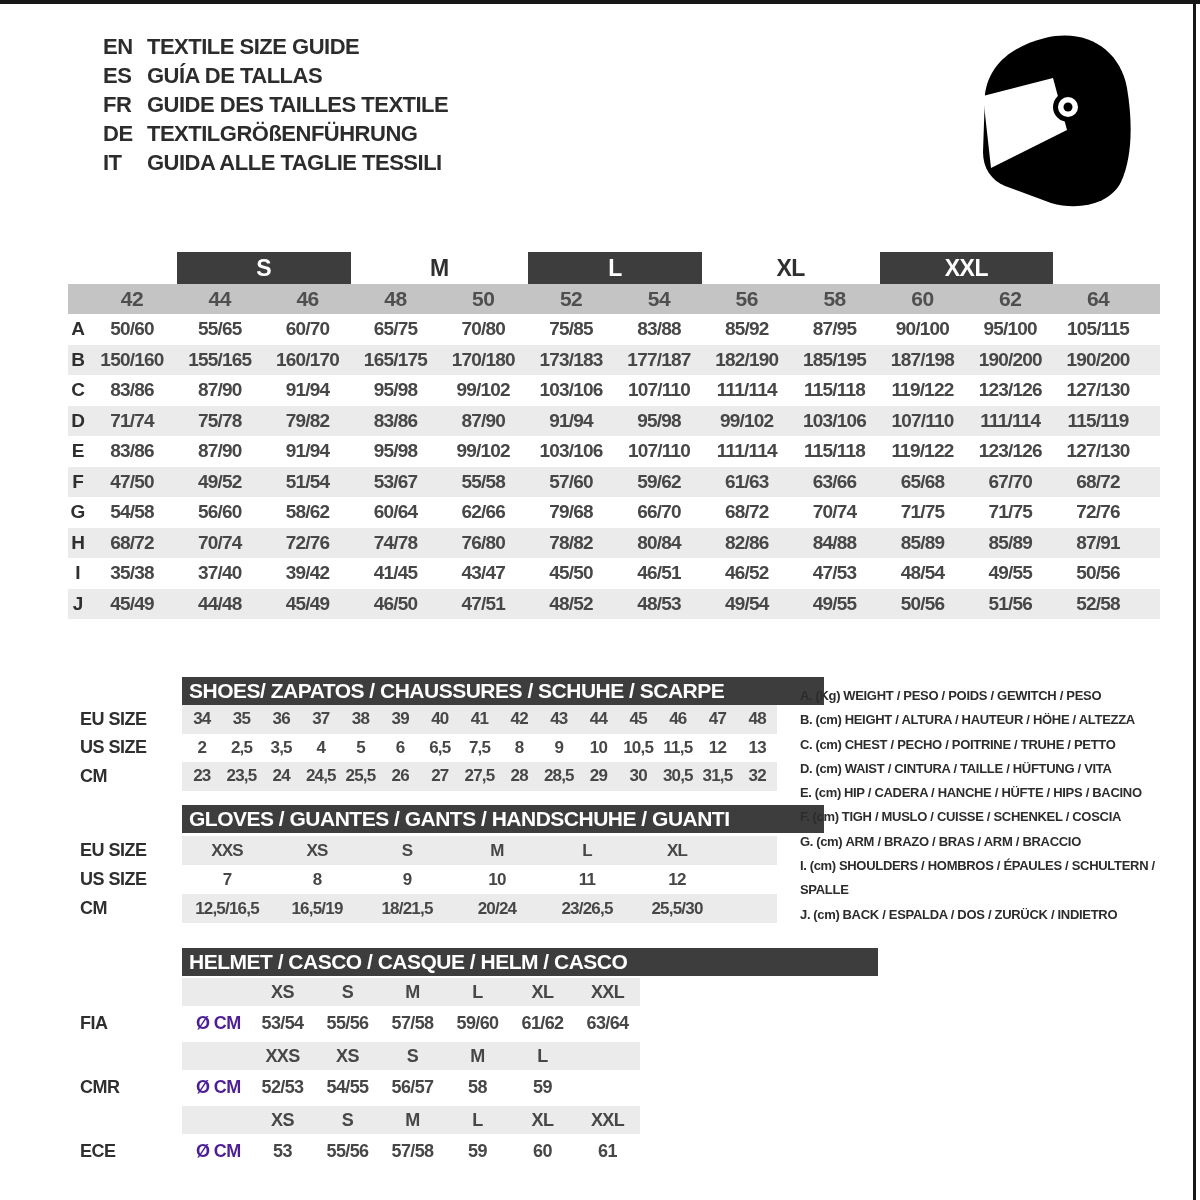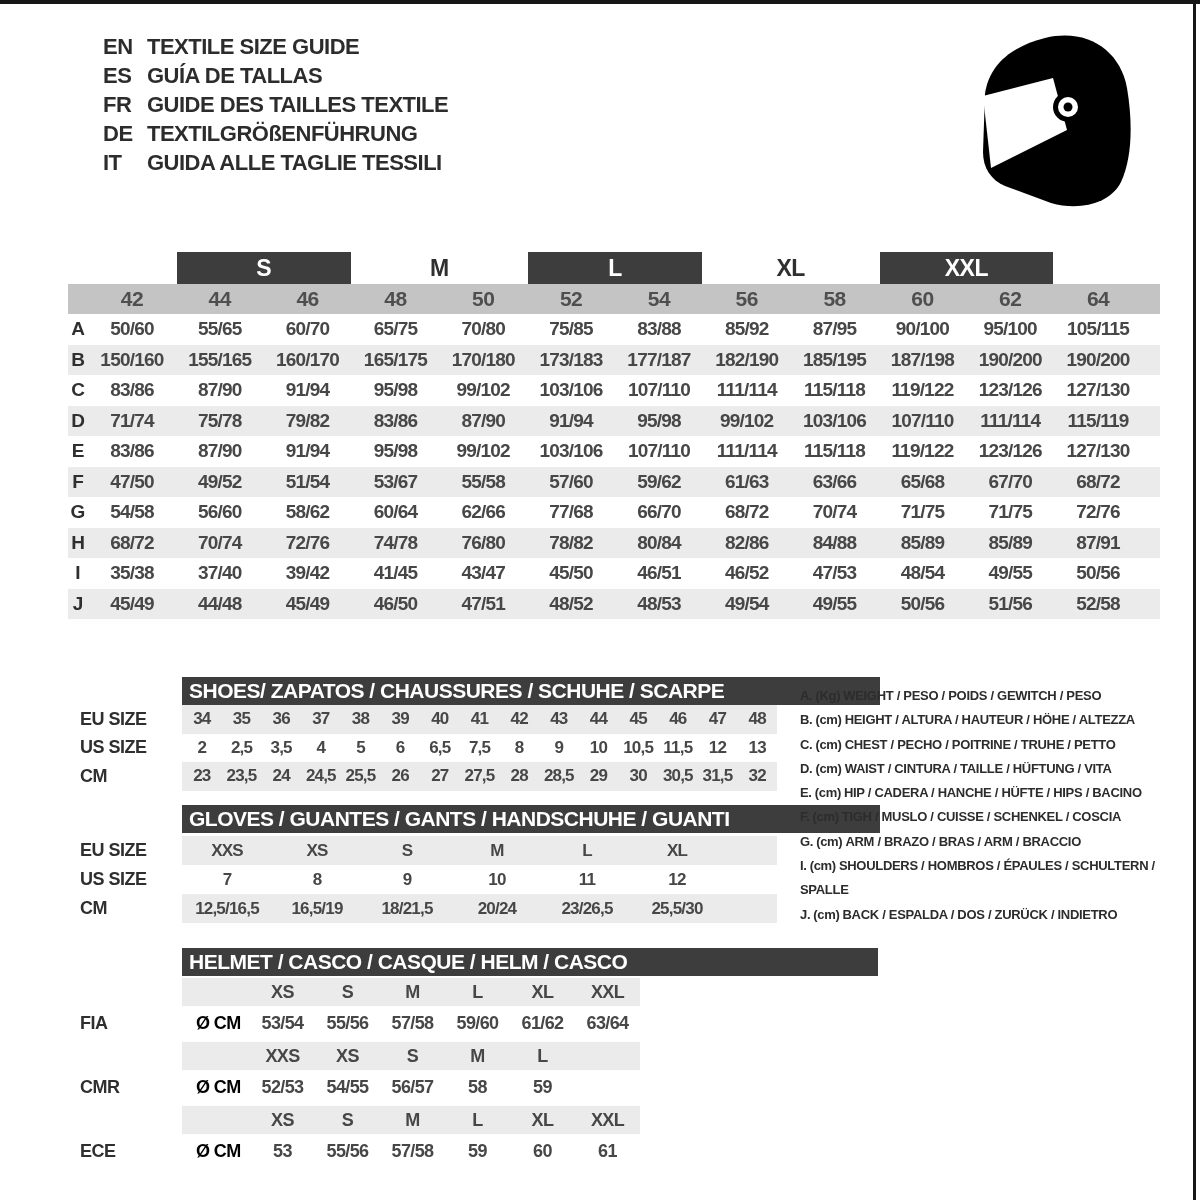--- a/index.html
+++ b/index.html
@@ -27,41 +27,41 @@
   .band-cell { text-align:center; font-weight:700; font-size:21px; color:#4f4f4f; letter-spacing:-0.5px; }
   .data-row { height:30.5px; align-items:center; }
   .data-row.striped { background:#ebebeb; }
   .row-letter { text-align:center; font-weight:700; font-size:19px; color:#2f2f2f; }
   .data-cell { text-align:center; font-weight:700; font-size:19px; color:#474747; letter-spacing:-0.8px; }
 
   
   .subtable { position:absolute; left:68px; width:780px; }
   .shoes { top:677px; }
   .gloves { top:805px; }
-  .sub-title { margin-left:114px; width:698px; height:28px; background:#3d3d3d; color:#fff; font-weight:700; font-size:21px; display:flex; align-items:center; padding-left:7px; letter-spacing:-0.5px; }
+  .sub-title { margin-left:114px; width:642px; height:28px; background:#3d3d3d; color:#fff; font-weight:700; font-size:21px; display:flex; align-items:center; padding-left:7px; letter-spacing:-0.5px; }
   .gloves .sub-title { margin-bottom:3px; }
   .sub-row { display:flex; height:28.6px; }
   .gloves .sub-row { height:29px; }
   .sub-label { width:114px; flex:0 0 114px; padding-left:12px; display:flex; align-items:center; font-weight:700; font-size:18px; color:#2f2f2f; letter-spacing:-0.5px; }
   .sub-values { width:595px; display:grid; }
   .cols15 { grid-template-columns:repeat(15,1fr); }
   .cols6 { grid-template-columns:repeat(6,90px); }
   .sub-values.shaded { background:#ebebeb; }
   .sub-cell { display:flex; align-items:center; justify-content:center; font-weight:700; font-size:17px; color:#474747; letter-spacing:-0.8px; }
 
   
   .helmet-section { position:absolute; left:68px; top:948px; width:790px; }
   .helmet-section .sub-title { width:696px; }
   .helm-row { display:flex; }
   .sizes-row { height:28px; margin-top:2px; }
   .values-row { height:34px; }
   .helm-values { width:458px; display:grid; grid-template-columns:68px repeat(6,65px); }
   .helm-values.shaded { background:#ebebeb; }
   .helm-cell { display:flex; align-items:center; justify-content:center; font-weight:700; font-size:18px; color:#474747; letter-spacing:-0.6px; }
-  .helm-cell.unit { justify-content:flex-start; padding-left:14px; color:#000000; }
+  .helm-cell.unit { justify-content:flex-start; padding-left:14px; color:#4c1d95; }
 
   
   .legend { position:absolute; left:800px; top:684px; width:400px; }
   .legend-item { font-weight:700; font-size:13px; line-height:24.3px; color:#2c2c2c; letter-spacing:-0.3px; }
   .lg-key, .lg-unit { margin-right:3px; }
 </style>
 </head>
 <body>
 
 <div class="page">
@@ -214,21 +214,21 @@
           <div class="data-cell">67/70</div>
           <div class="data-cell">68/72</div>
         </div>
         <div class="data-row">
           <div class="row-letter">G</div>
           <div class="data-cell">54/58</div>
           <div class="data-cell">56/60</div>
           <div class="data-cell">58/62</div>
           <div class="data-cell">60/64</div>
           <div class="data-cell">62/66</div>
-          <div class="data-cell">77/68</div>
+          <div class="data-cell">79/68</div>
           <div class="data-cell">66/70</div>
           <div class="data-cell">68/72</div>
           <div class="data-cell">70/74</div>
           <div class="data-cell">71/75</div>
           <div class="data-cell">71/75</div>
           <div class="data-cell">72/76</div>
         </div>
         <div class="data-row striped">
           <div class="row-letter">H</div>
           <div class="data-cell">68/72</div>

